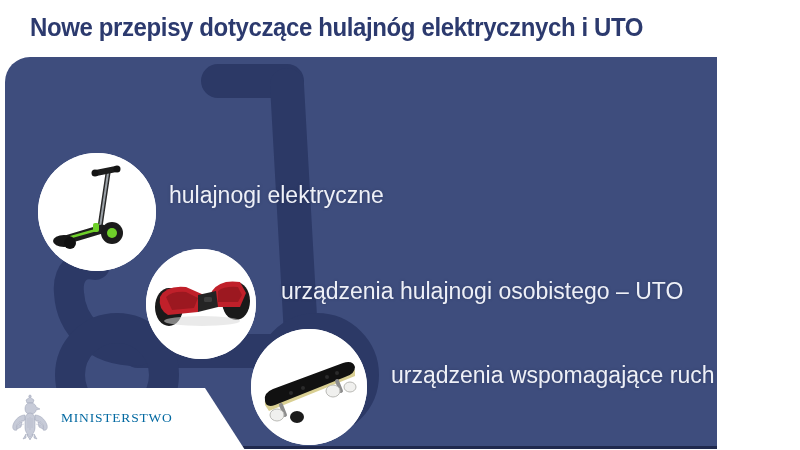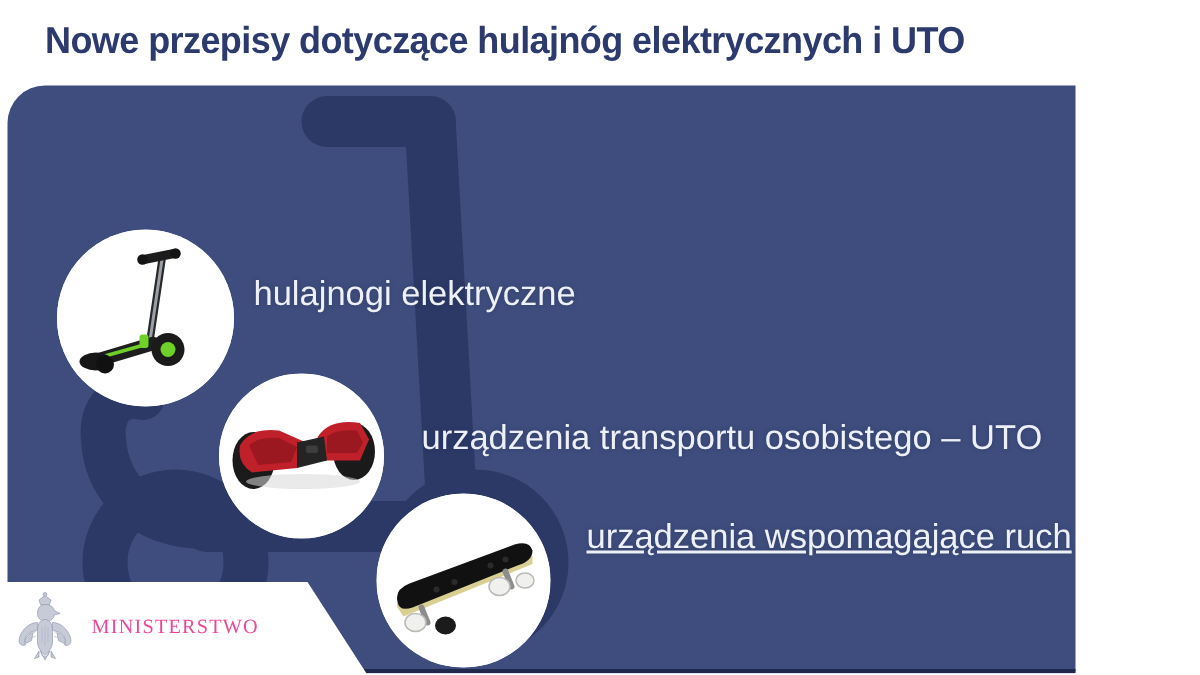--- a/index.html
+++ b/index.html
@@ -78,21 +78,21 @@
   .label {
     position: absolute;
     color: #eef0f7;
     font-family: "Liberation Sans", sans-serif;
     font-size: 23px;
     white-space: nowrap;
     text-shadow: 0 0 3px rgba(30,38,70,0.35);
   }
   .label-1 { left: 164px; top: 125px; }
   .label-2 { left: 276px; top: 221px; }
-  .label-3 { left: 386px; top: 287px; text-decoration: underline; }
+  .label-3 { left: 386px; top: 305px; }
 
   
   .ministry-banner {
     position: absolute;
     left: 0;
     top: 388px;
     width: 245px;
     height: 62px;
     background: #ffffff;
     clip-path: polygon(0 0, 205px 0, 245px 62px, 0 62px);
@@ -104,21 +104,21 @@
     display: flex;
     align-items: center;
     gap: 9px;
   }
   .eagle-emblem { width: 44px; height: 48px; display: block; }
   .ministry-text {
     font-family: "Liberation Serif", serif;
     font-size: 13.5px;
     line-height: 16px;
     letter-spacing: 0.8px;
-    color: #ec4899;
+    color: #0369a1;
     font-weight: normal;
   }
   .ministry-text div { white-space: nowrap; }
 </style>
 </head>
 <body>
 
 <div id="slide">
 
   <div class="header-band">
@@ -213,21 +213,21 @@
 
           <ellipse cx="26" cy="86" rx="7" ry="6" fill="#f0f0ee" stroke="#b9b9b5" stroke-width="1"></ellipse>
           <ellipse cx="46" cy="88" rx="7" ry="6" fill="#1b1b1b"></ellipse>
           <ellipse cx="82" cy="62" rx="7" ry="6" fill="#f0f0ee" stroke="#b9b9b5" stroke-width="1"></ellipse>
           <ellipse cx="99" cy="58" rx="6" ry="5" fill="#f0f0ee" stroke="#b9b9b5" stroke-width="1"></ellipse>
         </g>
       </svg>
     </div>
 
     <div class="label label-1">hulajnogi elektryczne</div>
-    <div class="label label-2">urządzenia transportu osobistego – UTO</div>
+    <div class="label label-2">urządzenia hulajnogi osobistego – UTO</div>
     <div class="label label-3">urządzenia wspomagające ruch</div>
 
   </div>
 
   <div class="ministry-banner">
     <div class="ministry-inner">
       <svg class="eagle-emblem" viewBox="0 0 44 48">
         <g fill="#c7cbd8" stroke="#9aa0b4" stroke-width="0.5">
 
           <path d="M18 6 L22 3 L26 6 L25 9 L19 9 Z"></path>

